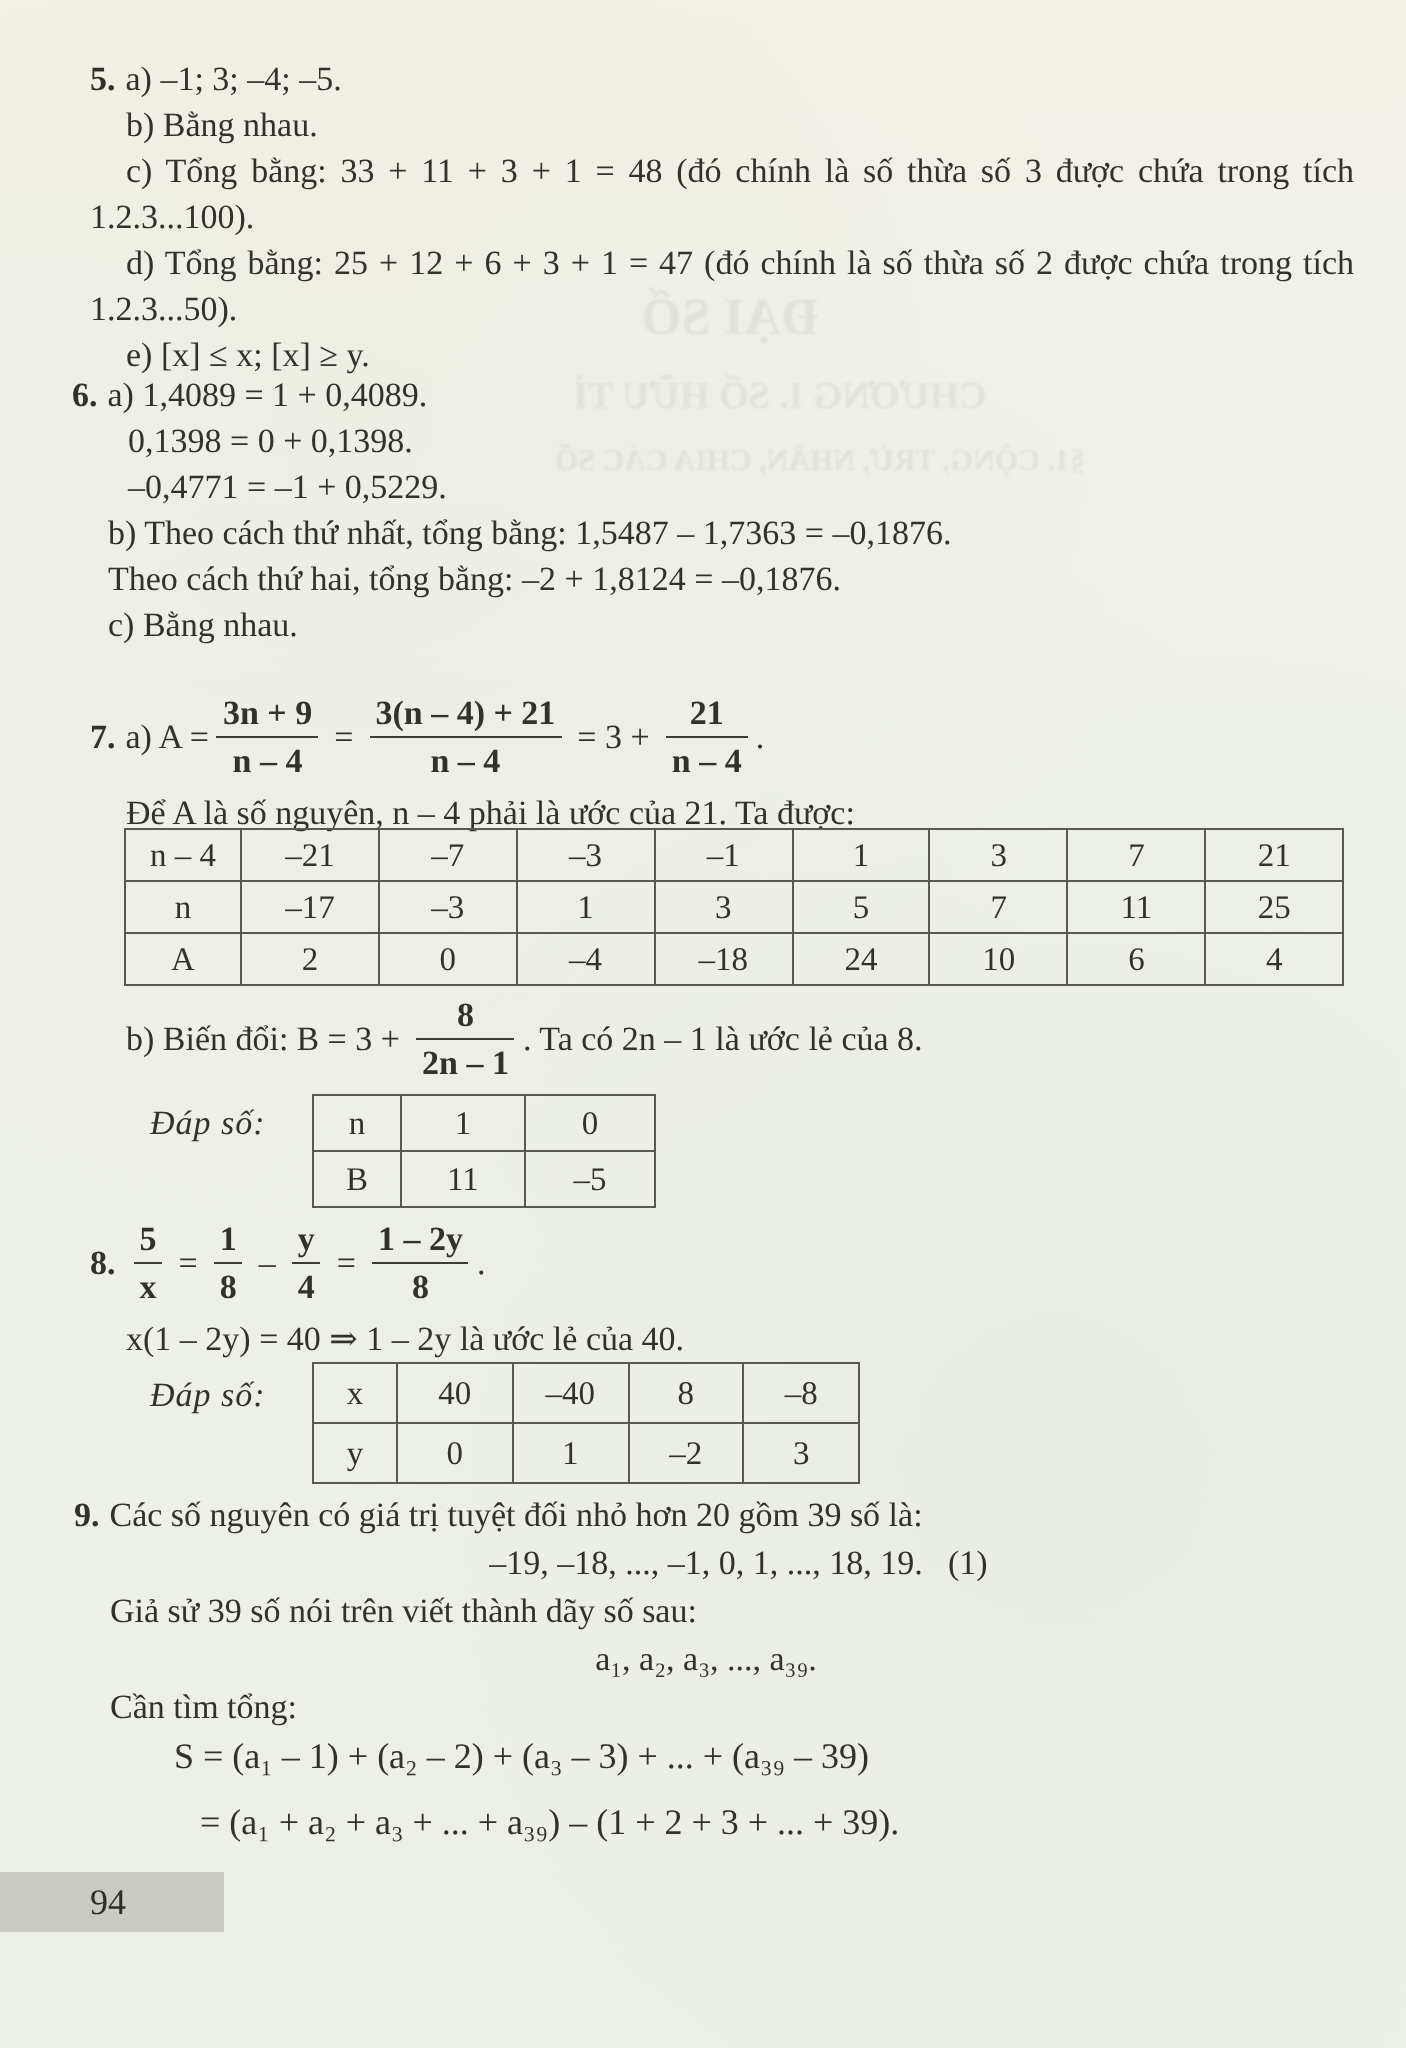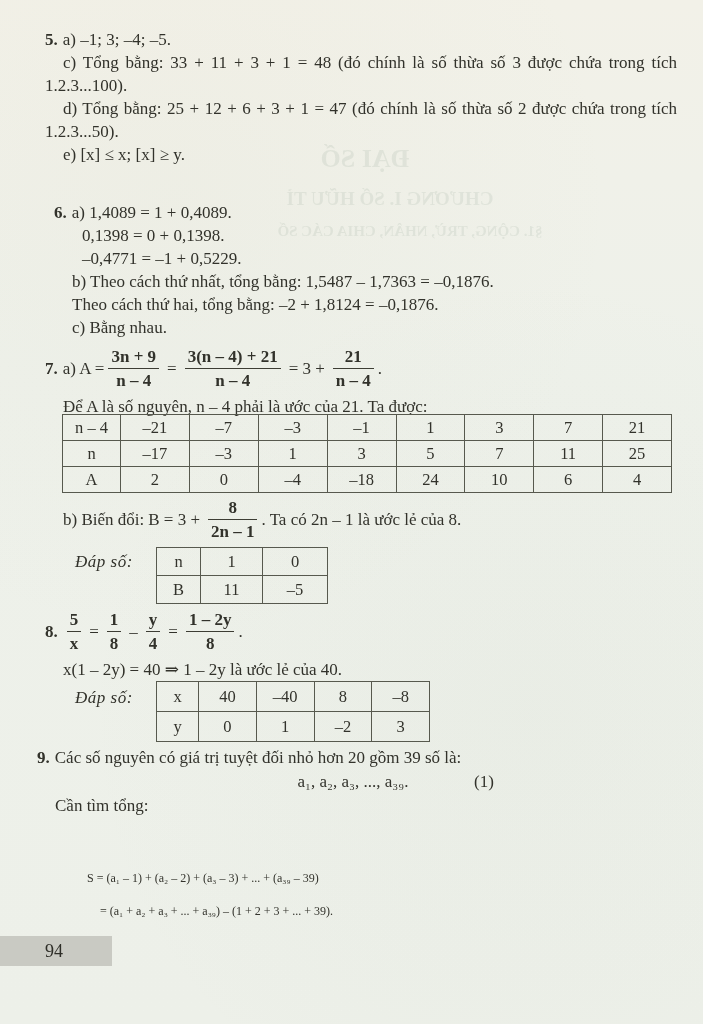--- a/index.html
+++ b/index.html
@@ -22,21 +22,21 @@
   .pnum{font-weight:bold;margin-right:5px;}
   .just{white-space:normal;text-align:justify;text-align-last:justify;padding-left:18px;}
   .center{text-align:center;white-space:nowrap;}
   
   .formula-row{display:flex;align-items:center;white-space:nowrap;}
   .formula-row > *{flex:0 0 auto;}
   .fsp{margin:0 4px;}
   .frac{display:inline-block;text-align:center;vertical-align:middle;margin:0 4px;line-height:21px;font-weight:bold;}
   .frac .num{display:block;padding:0 3px 1px;}
   .frac .den{display:block;border-top:1.4px solid #3d3d34;padding:1px 3px 0;}
-  .sform{font-size:12px;line-height:33px;white-space:nowrap;}
+  .sform{font-size:18px;line-height:33px;white-space:nowrap;}
   .sform .cont{padding-left:13px;}
   .dapso{font-style:italic;letter-spacing:0.5px;text-align:right;}
   
   table.tbl{border-collapse:collapse;table-layout:fixed;background:transparent;}
   table.tbl td{
     border:1px solid #57594e;text-align:center;vertical-align:middle;
     font-size:16.5px;padding:0;color:#32322b;
   }
   .t7a td{height:25px;}
   .t7b td{height:27px;}
@@ -57,28 +57,29 @@
 <body>
 
 <div class="page">
 
   <div class="abs bleed" style="top:144px;left:200px;width:330px;font-size:26px;">ĐẠI SỐ</div>
   <div class="abs bleed" style="top:188px;left:220px;width:340px;font-size:19px;">CHƯƠNG I. SỐ HỮU TỈ</div>
   <div class="abs bleed" style="top:223px;left:225px;width:370px;font-size:15px;">§1. CỘNG, TRỪ, NHÂN, CHIA CÁC SỐ</div>
 
   <section class="abs" style="top:28px;left:45px;width:632px;">
     <div class="line"><span class="pnum">5.</span><span>a) –1; 3; –4; –5.</span></div>
+    <div class="line ind">b) Bằng nhau.</div>
     <div class="line just">c) Tổng bằng: 33 + 11 + 3 + 1 = 48 (đó chính là số thừa số 3 được chứa trong tích</div>
     <div class="line">1.2.3...100).</div>
     <div class="line just">d) Tổng bằng: 25 + 12 + 6 + 3 + 1 = 47 (đó chính là số thừa số 2 được chứa trong tích</div>
     <div class="line">1.2.3...50).</div>
     <div class="line ind">e) [x] ≤ x; [x] ≥ y.</div>
   </section>
 
-  <section class="abs" style="top:186px;left:54px;width:632px;margin-top:15px;">
+  <section class="abs" style="top:186px;left:36px;width:632px;">
     <div class="line"><span class="pnum">6.</span><span>a) 1,4089 = 1 + 0,4089.</span></div>
     <div class="line eqind">0,1398 = 0 + 0,1398.</div>
     <div class="line eqind">–0,4771 = –1 + 0,5229.</div>
     <div class="line ind">b) Theo cách thứ nhất, tổng bằng: 1,5487 – 1,7363 = –0,1876.</div>
     <div class="line ind">Theo cách thứ hai, tổng bằng: –2 + 1,8124 = –0,1876.</div>
     <div class="line ind">c) Bằng nhau.</div>
   </section>
 
   <div class="abs formula-row" style="top:346px;left:45px;">
     <span class="pnum">7.</span>
@@ -226,21 +227,22 @@
           <td>0</td>
           <td>1</td>
           <td>–2</td>
           <td>3</td>
         </tr>
       </tbody>
   </table>
 
   <section class="abs p9" style="top:746px;left:37px;width:632px;">
     <div class="line"><span class="pnum">9.</span><span>Các số nguyên có giá trị tuyệt đối nhỏ hơn 20 gồm 39 số là:</span></div>
-    <div class="line center" style="position:relative;"><span style="position:absolute;left:437px;top:0;">(1)</span></div>
+    <div class="line center" style="position:relative;"><span>–19, –18, ..., –1, 0, 1, ..., 18, 19.</span><span style="position:absolute;left:437px;top:0;">(1)</span></div>
+    <div class="line ind">Giả sử 39 số nói trên viết thành dãy số sau:</div>
     <div class="line center">a₁, a₂, a₃, ..., a₃₉.</div>
     <div class="line ind">Cần tìm tổng:</div>
   </section>
   <div class="abs sform" style="top:862px;left:87px;">
     <div>S = (a₁ – 1) + (a₂ – 2) + (a₃ – 3) + ... + (a₃₉ – 39)</div>
     <div class="cont">= (a₁ + a₂ + a₃ + ... + a₃₉) – (1 + 2 + 3 + ... + 39).</div>
   </div>
 
   <div class="abs pagebar">
     <span>94</span>

